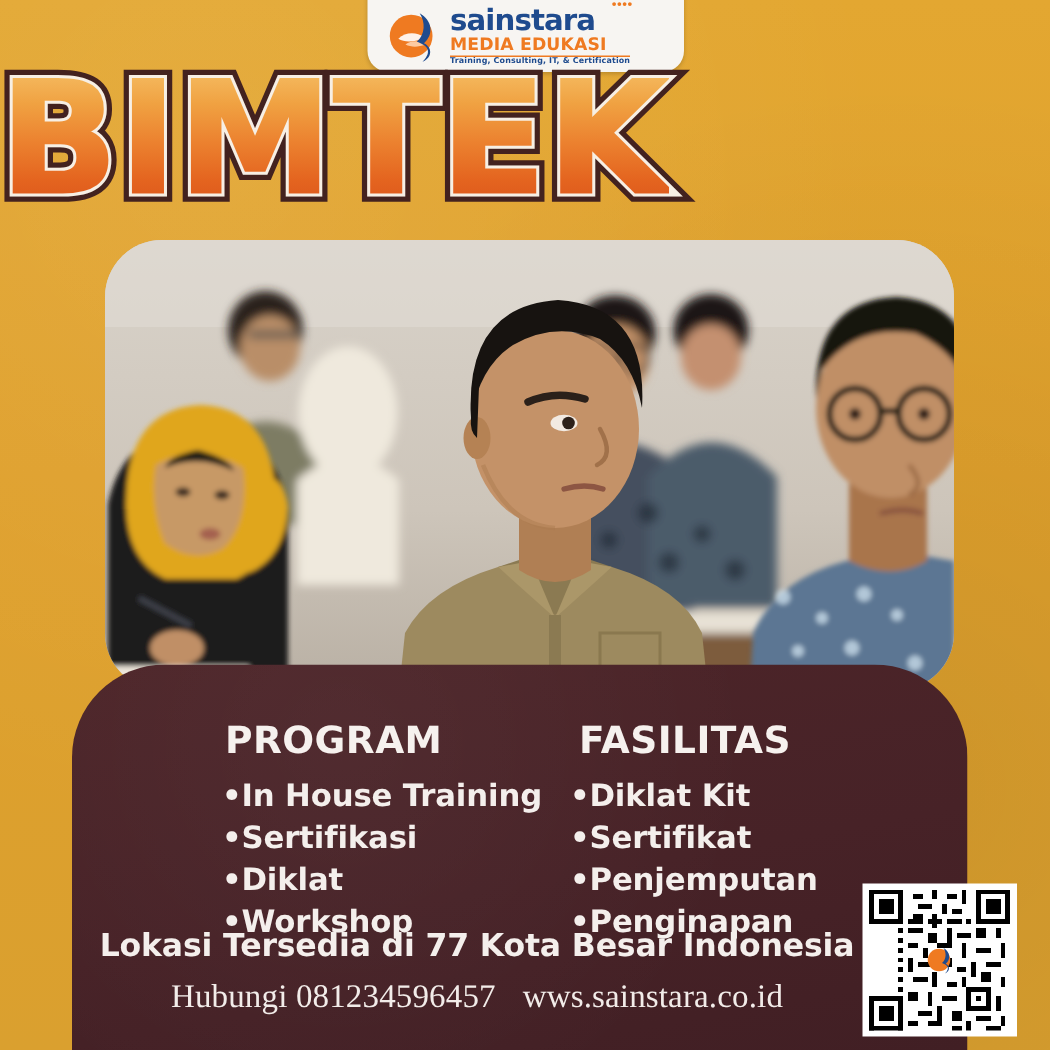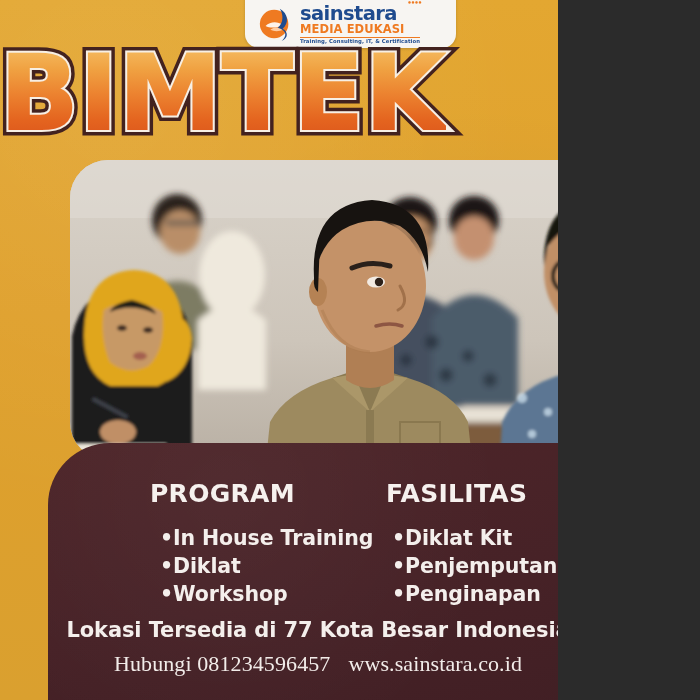--- a/index.html
+++ b/index.html
@@ -6,21 +6,21 @@
     margin: 0;
     padding: 0;
     background: #2b2b2b;
   }
   body {
     font-family: "Liberation Sans", sans-serif;
   }
 
   #poster {
     position: relative;
-    width: 558px;
+    width: 700px;
     height: 700px;
     overflow: hidden;
     background: #ef4444;
   }
 
   
   #bg-texture {
     position: absolute;
     inset: 0;
     background:
@@ -191,21 +191,21 @@
     font-size: 25px;
     font-weight: bold;
     letter-spacing: 0.3px;
     margin: 16px 0 8px 6px;
     color: #f6f1ee;
   }
   .col-fasilitas .col-head { margin-left: 10px; }
 
   ul.plist {
     list-style: none;
-    margin: 16px;
+    margin: 4px;
     padding: 0;
   }
   ul.plist li {
     font-family: "DejaVu Sans", sans-serif;
     font-size: 20.5px;
     font-weight: bold;
     line-height: 1.37;
     color: #f4efec;
     letter-spacing: -0.1px;
     white-space: nowrap;
@@ -428,29 +428,31 @@
   </div>
 
   <div id="info-panel">
 
     <div id="columns">
 
       <div class="col col-program">
         <div class="col-head">PROGRAM</div>
         <ul class="plist">
           <li>In House Training</li>
+          <li>Sertifikasi</li>
           <li>Diklat</li>
           <li>Workshop</li>
         </ul>
       </div>
 
       <div class="col col-fasilitas">
         <div class="col-head">FASILITAS</div>
         <ul class="plist">
           <li>Diklat Kit</li>
+          <li>Sertifikat</li>
           <li>Penjemputan</li>
           <li>Penginapan</li>
         </ul>
       </div>
 
     </div>
 
     <div id="tagline">Lokasi Tersedia di 77 Kota Besar Indonesia</div>
 
     <div id="contact-row">

